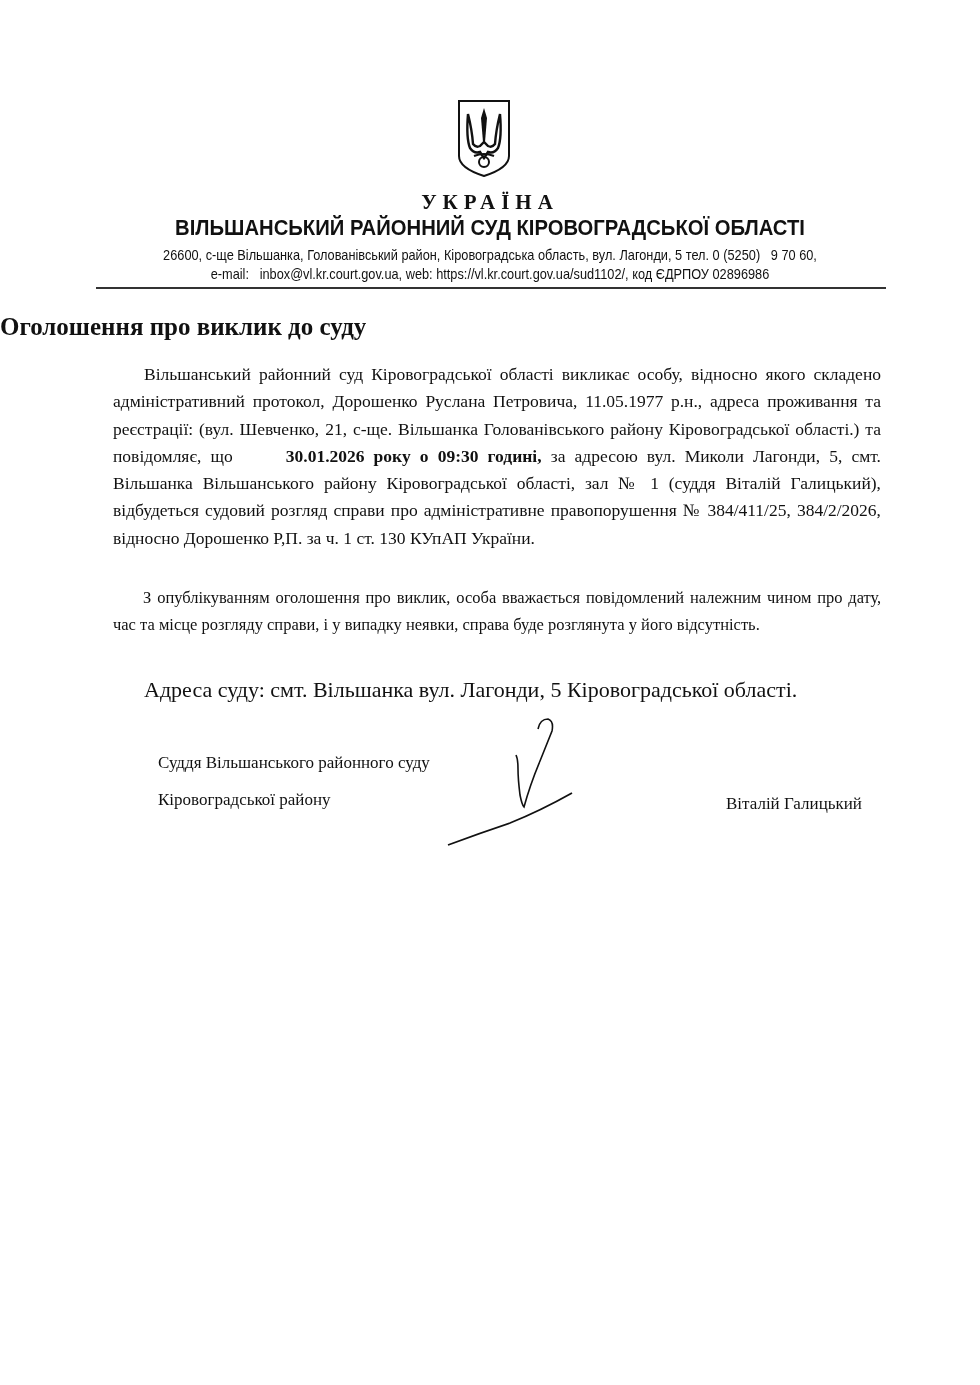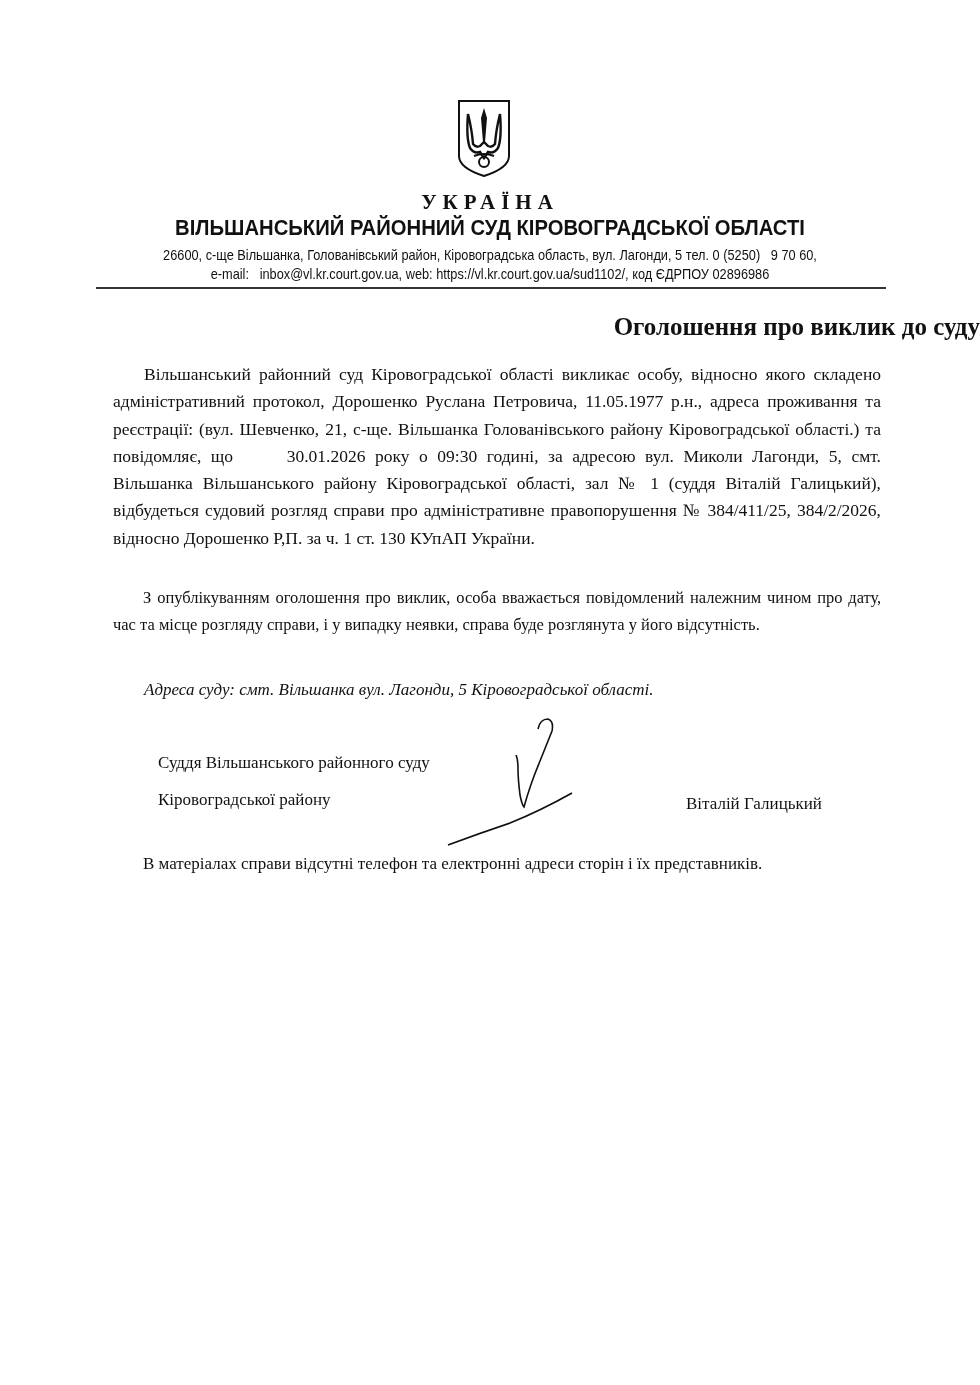--- a/index.html
+++ b/index.html
@@ -6,34 +6,34 @@
     body { width: 980px; height: 1385px; position: relative; overflow: hidden; color: #111; }
     .page { position: absolute; left: 0; top: 0; width: 980px; height: 1385px; background: #fff; }
     .emblem { position: absolute; left: 456px; top: 98px; width: 56px; height: 80px; }
     .country { position: absolute; left: 0; width: 980px; top: 190px; text-align: center;
       font-family: "Liberation Serif", serif; font-weight: bold; font-size: 21px; letter-spacing: 6px; }
     .court-name { position: absolute; left: 0; width: 980px; top: 215px; text-align: center;
       font-family: "Liberation Sans", sans-serif; font-weight: bold; font-size: 22px; transform: scaleX(0.92); transform-origin: 50% 0; letter-spacing: 0px; }
     .contacts { position: absolute; left: 0; width: 980px; top: 246px; text-align: center;
       font-family: "Liberation Sans", sans-serif; font-size: 14.5px; line-height: 19px; transform: scaleX(0.88); transform-origin: 50% 0; }
     .rule { position: absolute; left: 96px; width: 790px; top: 287px; height: 0; border-top: 2px solid #333; }
-    .title { position: absolute; left: 0; width: 980px; top: 313px; text-align: right;
+    .title { position: absolute; left: 0; width: 980px; top: 313px; text-align: left;
       font-family: "Liberation Serif", serif; font-weight: bold; font-size: 25px; }
     .para { position: absolute; left: 113px; width: 768px; font-family: "Liberation Serif", serif; font-size: 17.5px;
       line-height: 27.3px; text-align: justify; text-indent: 31px; margin: 0; }
     .p1 { top: 361px; }
     .p2 { top: 584px; font-size: 17px; transform: scaleX(0.97); transform-origin: 0 0; width: 792px; }
-    .p3 { top: 676px; font-size: 17px; font-style: italic; }
+    .p3 { top: 676px; font-size: 22px; }
     .sig-line { position: absolute; font-family: "Liberation Serif", serif; font-size: 17px; margin-left: 15px; }
     .sig-title1 { left: 143px; top: 753px; }
     .sig-title2 { left: 143px; top: 790px; }
-    .sig-name { left: 671px; top: 794px; }
+    .sig-name { left: 711px; top: 794px; }
     .signature { position: absolute; left: 440px; top: 715px; width: 140px; height: 135px; }
     .note { position: absolute; left: 143px; top: 854px; font-family: "Liberation Serif", serif; font-size: 17px; }
-    b { font-weight: normal; margin-left: 44px; }
+    b { font-weight: bold; margin-left: 44px; }
   </style>
 </head>
 <body>
 
 <div class="page">
 
   <svg class="emblem" viewBox="0 0 56 80">
     <path d="M3 3 H53 V58 Q53 70 28 78 Q3 70 3 58 Z" fill="none" stroke="#111" stroke-width="2"></path>
     <path d="M28 10 L31 20 L29 44 L27 44 L25 20 Z" fill="#111"></path>
     <path d="M12 16 Q10 40 14 50 Q18 56 24 54 L28 60 L32 54 Q38 56 42 50 Q46 40 44 16 Q40 32 39 46 Q36 50 32 48 L28 44 L24 48 Q20 50 17 46 Q16 32 12 16 Z" fill="none" stroke="#111" stroke-width="2.4"></path>
@@ -60,14 +60,13 @@
   <div class="sig-line sig-title1">Суддя Вільшанського районного суду</div>
   <div class="sig-line sig-title2">Кіровоградської району</div>
 
   <svg class="signature" viewBox="0 0 140 135">
     <path d="M76 40 Q78 44 78 54 Q78 64 80 80 Q82 90 84 92 Q90 70 100 46 Q108 26 112 16 Q114 6 108 4 Q100 4 98 14" fill="none" stroke="#111" stroke-width="1.6"></path>
     <path d="M8 130 Q40 118 70 108 Q100 96 132 78" fill="none" stroke="#111" stroke-width="1.8"></path>
   </svg>
 
   <div class="sig-line sig-name">Віталій Галицький</div>
 
-  <div class="note">В матеріалах справи відсутні телефон та електронні адреси сторін і їх представників.</div>
 </div>
 
 </body></html>

